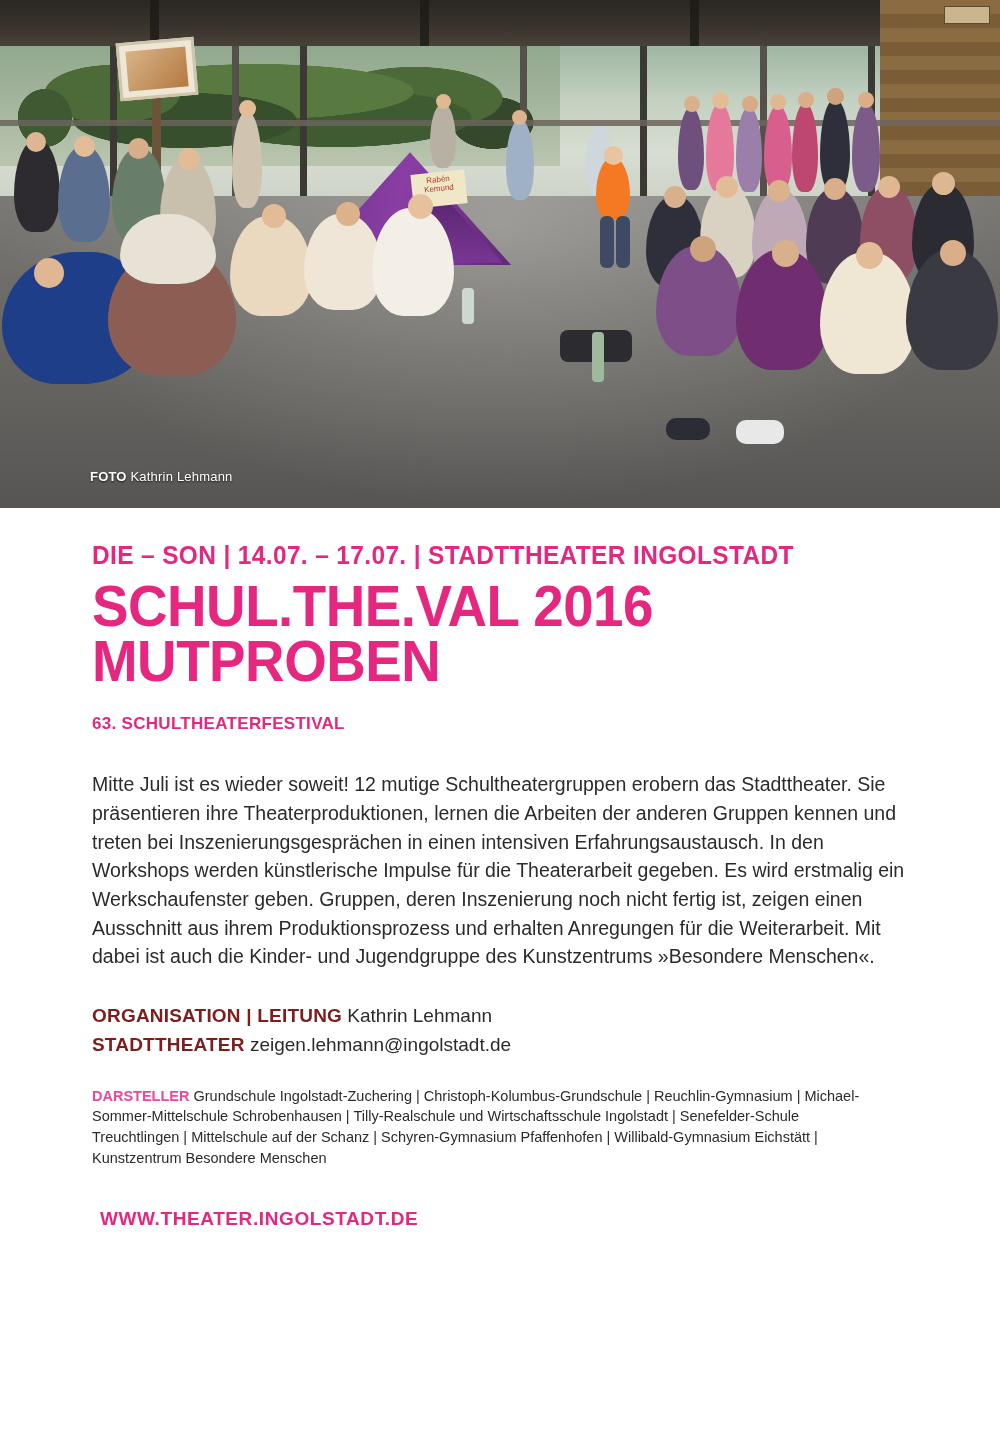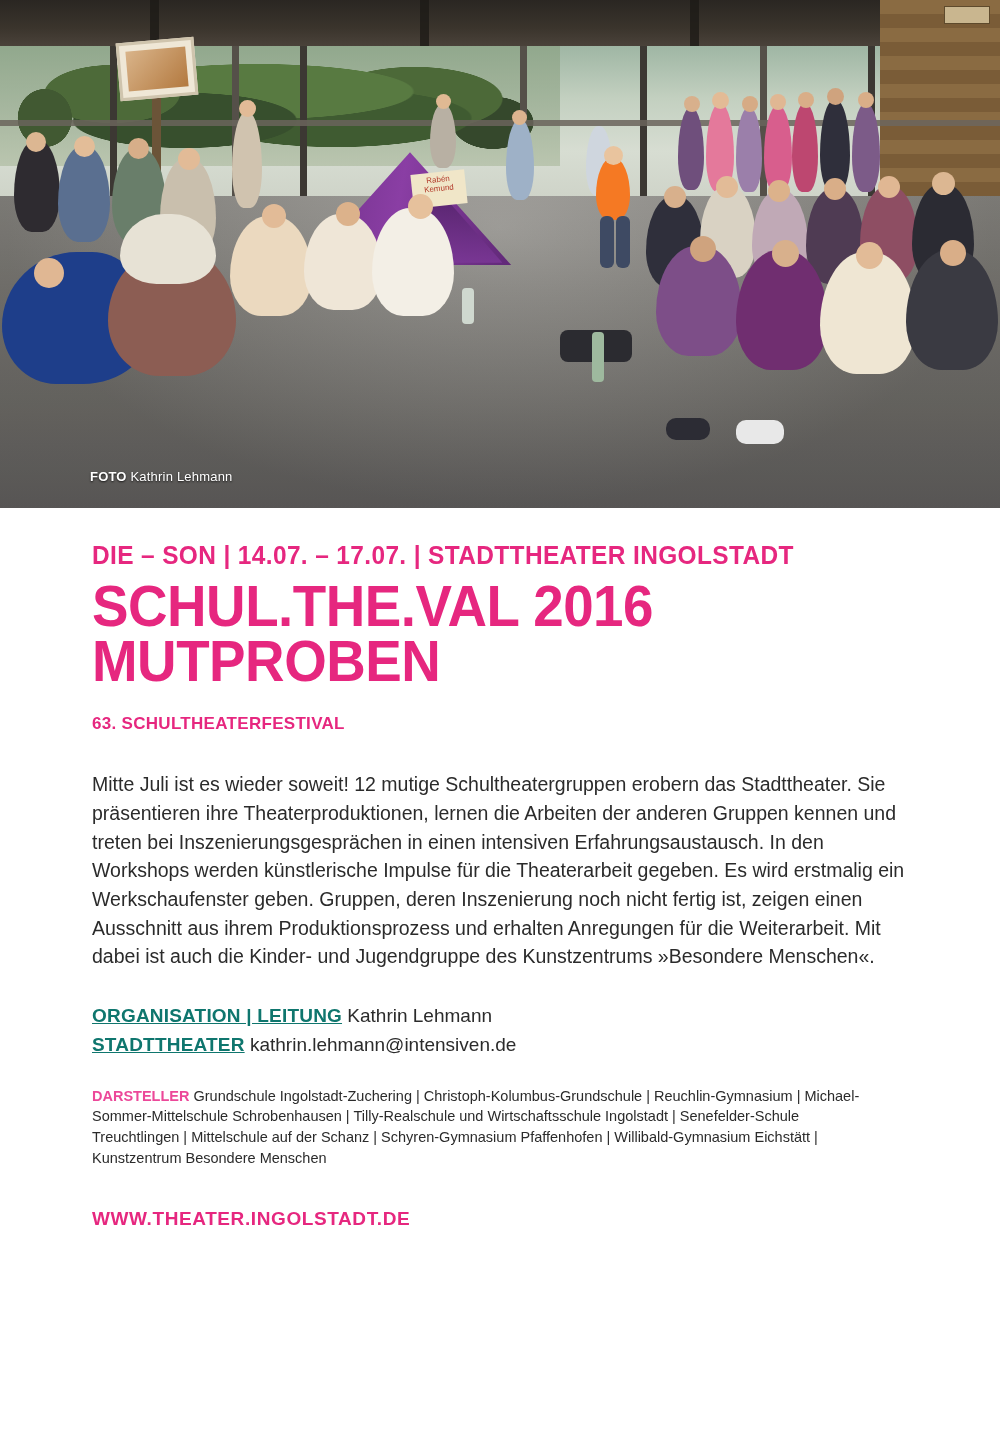--- a/index.html
+++ b/index.html
@@ -176,33 +176,33 @@
 
   .body-text {
     font-size: 19.5px;
     line-height: 1.47;
     color: #2b2b2b;
     margin: 36px 0 0 0;
     max-width: 820px;
   }
 
   .meta { margin: 30px 0 0 0; font-size: 19px; line-height: 1.55; color: #2b2b2b; }
-  .meta .lbl { color: #0f766e; font-weight: 700; letter-spacing: .2px; text-decoration: underline; }
+  .meta .lbl { color: #7f1d1d; font-weight: 700; letter-spacing: .2px; }
 
   .cast {
     margin: 26px 0 0 0;
     font-size: 14.5px;
     line-height: 1.42;
     color: #2b2b2b;
     max-width: 790px;
   }
   .cast .lbl { color: #ec4899; font-weight: 700; }
 
   .www {
-    margin: 40px 0 0 0;
+    margin: 40px 0 0 8px;
     font-weight: 700;
     font-size: 19px;
     letter-spacing: .6px;
     color: #e6277f;
   }
 </style>
 </head>
 <body>
 
 <div class="page">
@@ -358,21 +358,21 @@
 
       <p class="body-text">Mitte Juli ist es wieder soweit! 12 mutige Schultheatergruppen erobern das Stadttheater. Sie präsentieren ihre Theaterproduktionen, lernen die Arbeiten der anderen Gruppen kennen und treten bei Inszenierungsgesprächen in einen intensiven Erfahrungsaustausch. In den Workshops werden künstlerische Impulse für die Theaterarbeit gegeben. Es wird erstmalig ein Werkschaufenster geben. Gruppen, deren Inszenierung noch nicht fertig ist, zeigen einen Ausschnitt aus ihrem Produktionsprozess und erhalten Anregungen für die Weiterarbeit. Mit dabei ist auch die Kinder- und Jugendgruppe des Kunstzentrums »Besondere Menschen«.</p>
 
       <div class="meta">
         <div>
           <span class="lbl">ORGANISATION | LEITUNG</span>
           <span>Kathrin Lehmann</span>
         </div>
         <div>
           <span class="lbl">STADTTHEATER</span>
-          <span>kathrin.lehmann@intensiven.de</span>
+          <span>zeigen.lehmann@ingolstadt.de</span>
         </div>
       </div>
 
       <p class="cast">
         <span class="lbl">DARSTELLER</span>
         <span>Grundschule Ingolstadt-Zuchering | Christoph-Kolumbus-Grundschule | Reuchlin-Gymnasium | Michael-Sommer-Mittelschule Schrobenhausen | Tilly-Realschule und Wirtschaftsschule Ingolstadt | Senefelder-Schule Treuchtlingen | Mittelschule auf der Schanz | Schyren-Gymnasium Pfaffenhofen | Willibald-Gymnasium Eichstätt | Kunstzentrum Besondere Menschen</span>
       </p>
 
       <div class="www">WWW.THEATER.INGOLSTADT.DE</div>
 

